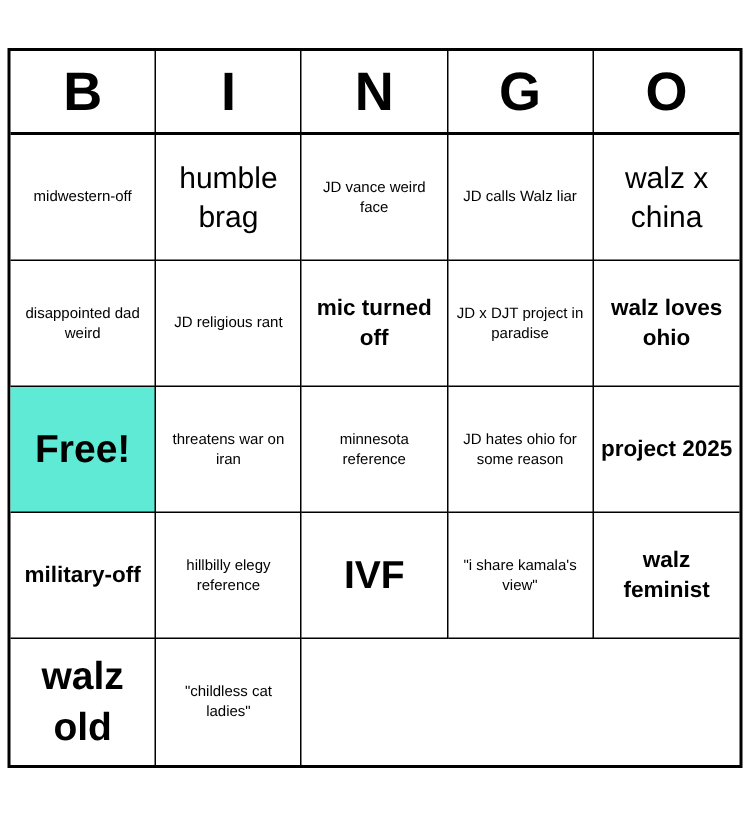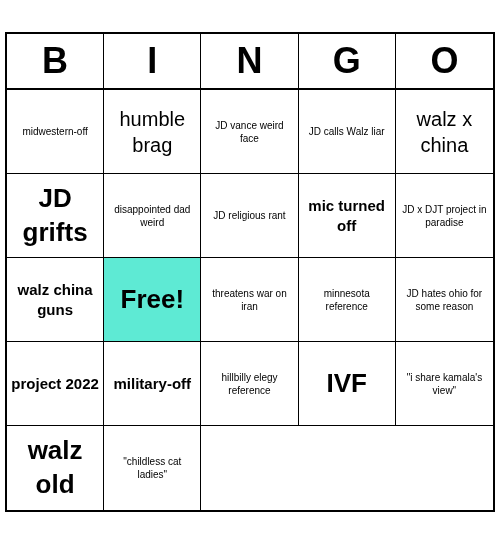--- a/index.html
+++ b/index.html
@@ -100,64 +100,64 @@
       <div class="bingo-cell">
         <span class="cell-text small">JD vance weird face</span>
       </div>
       <div class="bingo-cell">
         <span class="cell-text small">JD calls Walz liar</span>
       </div>
       <div class="bingo-cell">
         <span class="cell-text large">walz x china</span>
       </div>
       <div class="bingo-cell">
-        <span class="cell-text xlarge">JD grifts</span>
-      </div>
-      <div class="bingo-cell">
         <span class="cell-text small">disappointed dad weird</span>
       </div>
       <div class="bingo-cell">
         <span class="cell-text small">JD religious rant</span>
       </div>
       <div class="bingo-cell">
         <span class="cell-text medium">mic turned off</span>
       </div>
       <div class="bingo-cell">
         <span class="cell-text small">JD x DJT project in paradise</span>
       </div>
       <div class="bingo-cell">
-        <span class="cell-text medium">walz china guns</span>
+        <span class="cell-text medium">walz loves ohio</span>
       </div>
       <div class="bingo-cell free-cell">
         <span class="cell-text xlarge">Free!</span>
       </div>
       <div class="bingo-cell">
         <span class="cell-text small">threatens war on iran</span>
       </div>
       <div class="bingo-cell">
         <span class="cell-text small">minnesota reference</span>
       </div>
       <div class="bingo-cell">
         <span class="cell-text small">JD hates ohio for some reason</span>
       </div>
       <div class="bingo-cell">
-        <span class="cell-text medium">project 2022</span>
+        <span class="cell-text medium">project 2025</span>
       </div>
       <div class="bingo-cell">
         <span class="cell-text medium">military-off</span>
       </div>
       <div class="bingo-cell">
         <span class="cell-text small">hillbilly elegy reference</span>
       </div>
       <div class="bingo-cell">
         <span class="cell-text xlarge">IVF</span>
       </div>
       <div class="bingo-cell">
         <span class="cell-text small">"i share kamala's view"</span>
       </div>
       <div class="bingo-cell">
+        <span class="cell-text medium">walz feminist</span>
+      </div>
+      <div class="bingo-cell">
         <span class="cell-text xlarge">walz old</span>
       </div>
       <div class="bingo-cell">
         <span class="cell-text small">"childless cat ladies"</span>
       </div>
     </div>
 </div>
 
 </body></html>

